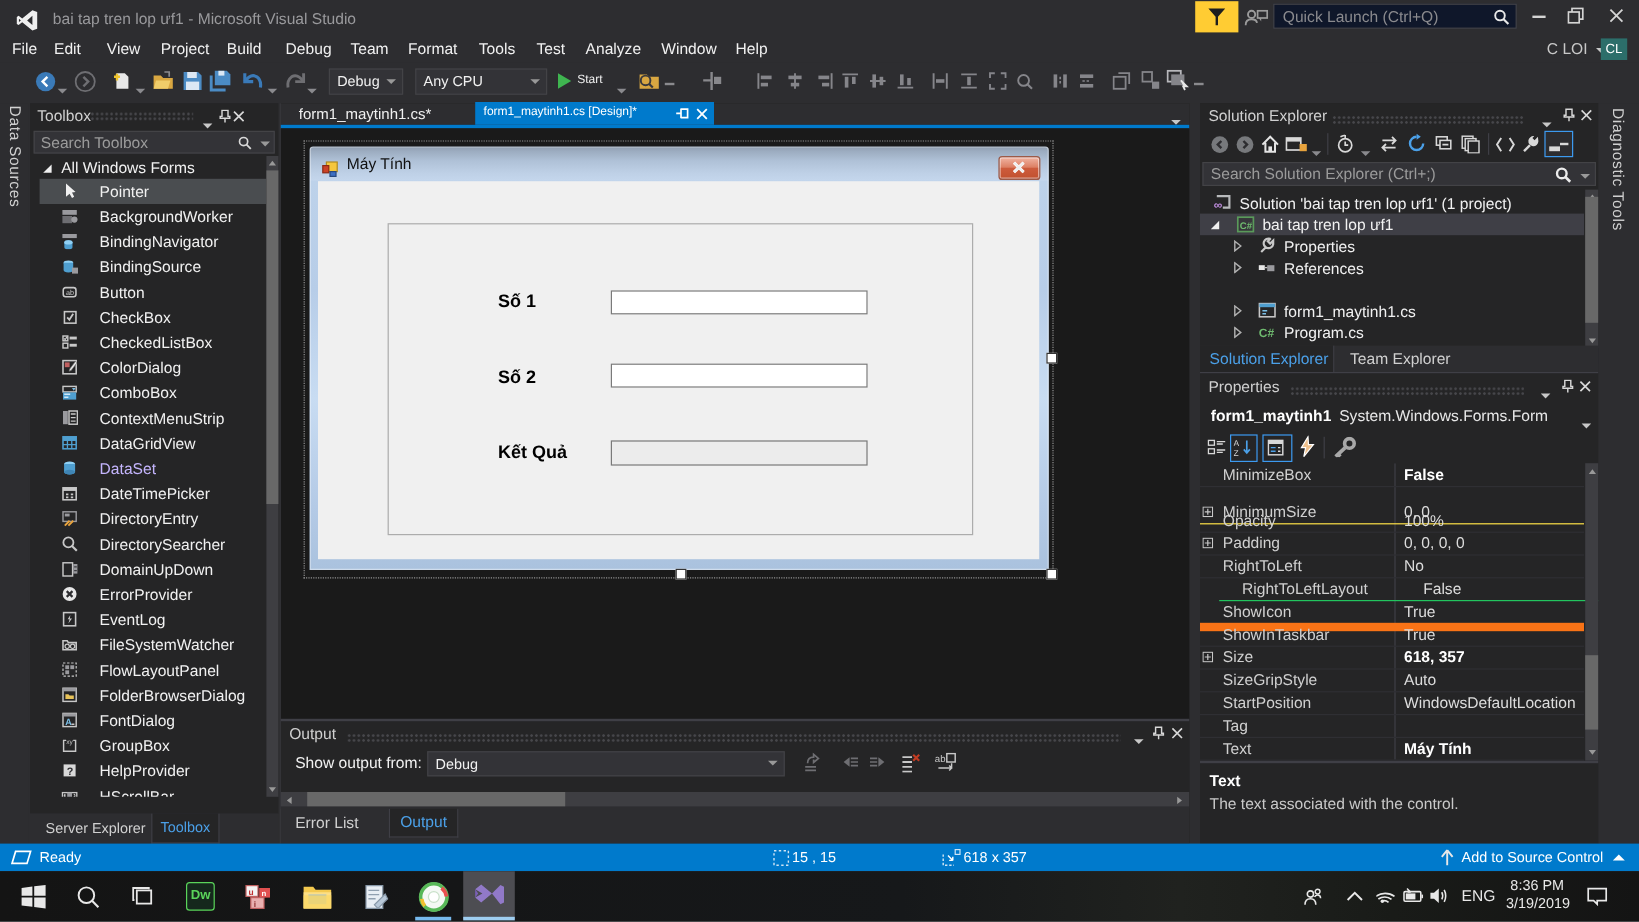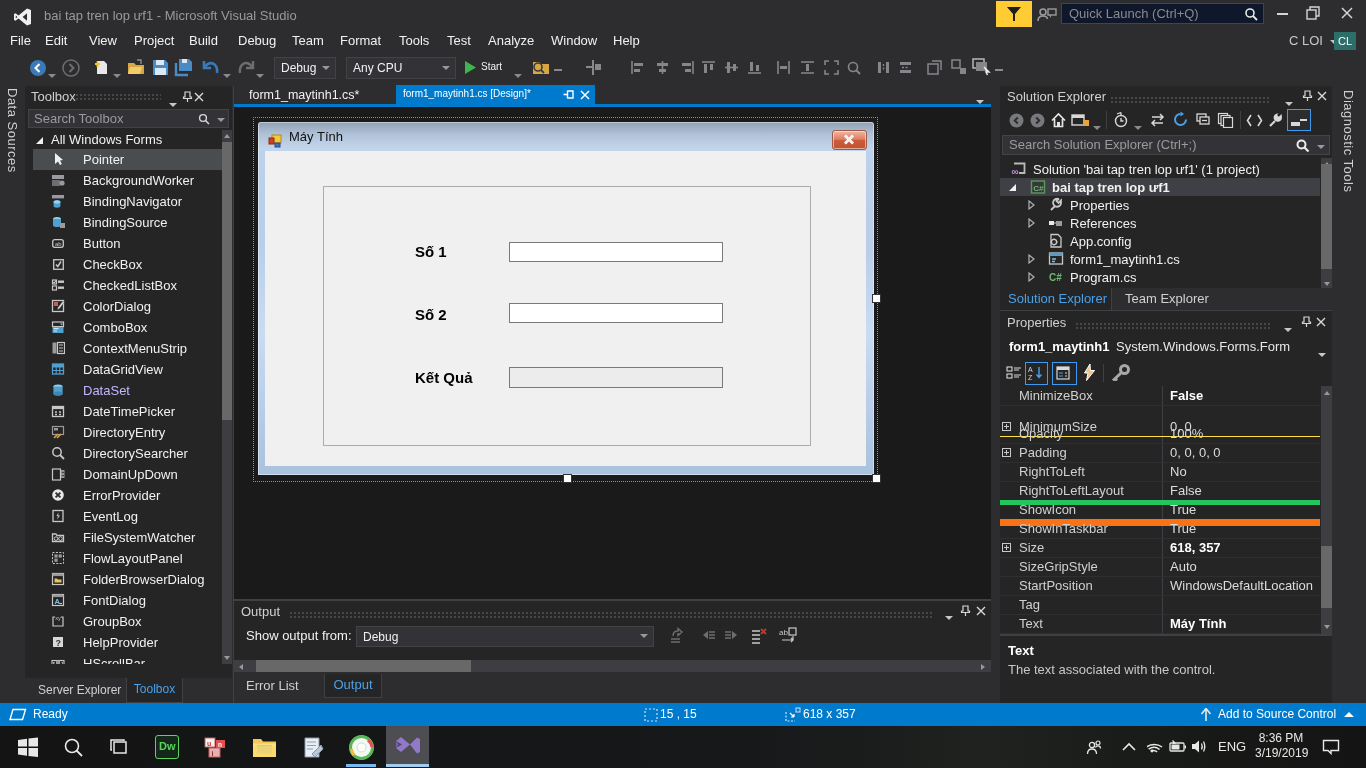--- a/index.html
+++ b/index.html
@@ -657,49 +657,41 @@
             <span class="abs" style="left:33px;top:2px;color:#f1f1f1">Solution 'bai tap tren lop ưf1' (1 project)</span>
           </div>
         <div class="abs" style="left:0;top:92px;width:320px;height:18px;background:#3f3f46;">
             <svg class="abs" style="left:8px;top:5px" width="9" height="9" viewBox="0 0 9 9">
               <path d="M8 1 L8 8 L1 8 Z" fill="#f0f0f0"></path>
             </svg>
             <svg class="abs" style="left:30px;top:1px" width="16" height="16" viewBox="0 0 16 16">
               <rect x="1.5" y="2" width="13" height="12" fill="#37373b" stroke="#5a9a5a" stroke-width="1.4"></rect>
               <text x="3.2" y="11.5" font-size="8" fill="#6fba6f" font-family="Liberation Sans" font-weight="bold">C#</text>
             </svg>
-            <span class="abs" style="left:52px;top:2px;font-weight:bold;color:#f1f1f1">bai tap tren lop ưf1</span>
+            <span class="abs" style="left:52px;top:2px;font-weight:normal;color:#f1f1f1">bai tap tren lop ưf1</span>
           </div>
         <div class="abs" style="left:0;top:110px;width:320px;height:18px;">
             <svg class="abs" style="left:27px;top:4px" width="9" height="10" viewBox="0 0 9 10">
               <path d="M2 1 L7 5 L2 9 Z" fill="none" stroke="#b0b0b0" stroke-width="1.2"></path>
             </svg>
             <svg class="abs" style="left:48px;top:1px" width="16" height="16" viewBox="0 0 16 16">
               <path d="M10.5 2 A4 4 0 1 0 13 6.5 L13 3.5 L10.5 6 L8.5 4 L11 1.5 Z M3 13 L7.5 8.5" stroke="#c8c8c8" stroke-width="1.8" fill="none"></path>
             </svg>
             <span class="abs" style="left:70px;top:2px;color:#f1f1f1">Properties</span>
           </div>
         <div class="abs" style="left:0;top:128px;width:320px;height:18px;">
             <svg class="abs" style="left:27px;top:4px" width="9" height="10" viewBox="0 0 9 10">
               <path d="M2 1 L7 5 L2 9 Z" fill="none" stroke="#b0b0b0" stroke-width="1.2"></path>
             </svg>
             <svg class="abs" style="left:48px;top:1px" width="16" height="16" viewBox="0 0 16 16">
               <rect x="1" y="6" width="5" height="4" fill="#e8e8e8"></rect>
               <rect x="8" y="6" width="6" height="5" fill="#9a9a9e"></rect>
               <path d="M6 8 L8 8" stroke="#c8c8c8" stroke-width="1.2"></path>
             </svg>
             <span class="abs" style="left:70px;top:2px;color:#f1f1f1">References</span>
-          </div>
-        <div class="abs" style="left:0;top:146px;width:320px;height:18px;">
-            <svg class="abs" style="left:48px;top:1px" width="16" height="16" viewBox="0 0 16 16">
-              <path d="M3 1.5 L10 1.5 L13 4.5 L13 14 L3 14 Z" fill="none" stroke="#c8c8c8" stroke-width="1.3"></path>
-              <circle cx="6" cy="9" r="2.6" fill="none" stroke="#c8c8c8" stroke-width="1.3"></circle>
-              <path d="M6 5.5 L6 6.5 M6 11.5 L6 12.5 M2.5 9 L3.5 9 M8.5 9 L9.5 9" stroke="#c8c8c8" stroke-width="1.3"></path>
-            </svg>
-            <span class="abs" style="left:70px;top:2px;color:#f1f1f1">App.config</span>
           </div>
         <div class="abs" style="left:0;top:164px;width:320px;height:18px;">
             <svg class="abs" style="left:27px;top:4px" width="9" height="10" viewBox="0 0 9 10">
               <path d="M2 1 L7 5 L2 9 Z" fill="none" stroke="#b0b0b0" stroke-width="1.2"></path>
             </svg>
             <svg class="abs" style="left:48px;top:1px" width="16" height="16" viewBox="0 0 16 16">
               <rect x="1.5" y="2" width="13" height="11" fill="none" stroke="#c8c8c8" stroke-width="1.3"></rect>
               <rect x="1.5" y="2" width="13" height="3" fill="#4f9fd0"></rect>
               <path d="M4 8 L8 8 M4 10.5 L7 10.5" stroke="#7cc0e8" stroke-width="1.3"></path>
             </svg>
@@ -799,21 +791,21 @@
                 <rect x="0.5" y="0.5" width="8" height="8" fill="none" stroke="#c8c8c8" stroke-width="1"></rect>
                 <path d="M2 4.5 L7 4.5 M4.5 2 L4.5 7" stroke="#c8c8c8" stroke-width="1"></path>
               </svg>
               <span class="abs" style="left:19px;top:2px;color:#d0d0d0">Padding</span>
               <span class="abs" style="left:170px;top:2px;color:#dcdcdc;">0, 0, 0, 0</span>
             </div>
         <div class="abs" style="left:0;top:76px;width:320px;height:19px;border-bottom:1px solid #2f2f33">
               <span class="abs" style="left:19px;top:2px;color:#d0d0d0">RightToLeft</span>
               <span class="abs" style="left:170px;top:2px;color:#dcdcdc;">No</span>
             </div>
-        <div class="abs" style="left:0;top:95px;width:320px;height:19px;border-bottom:5px solid #22c55e">
+        <div class="abs" style="left:16px;top:95px;width:320px;height:19px;border-bottom:1px solid #22c55e">
               <span class="abs" style="left:19px;top:2px;color:#d0d0d0">RightToLeftLayout</span>
               <span class="abs" style="left:170px;top:2px;color:#dcdcdc;">False</span>
             </div>
         <div class="abs" style="left:0;top:114px;width:320px;height:19px;border-bottom:7px solid #f97316">
               <span class="abs" style="left:19px;top:2px;color:#d0d0d0">ShowIcon</span>
               <span class="abs" style="left:170px;top:2px;color:#dcdcdc;">True</span>
             </div>
         <div class="abs" style="left:0;top:133px;width:320px;height:19px;border-bottom:1px solid #2f2f33">
               <span class="abs" style="left:19px;top:2px;color:#d0d0d0">ShowInTaskbar</span>
               <span class="abs" style="left:170px;top:2px;color:#dcdcdc;">True</span>

